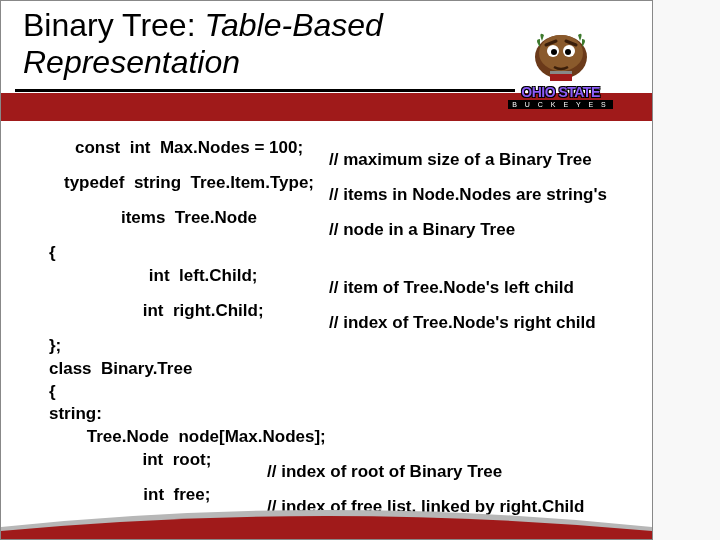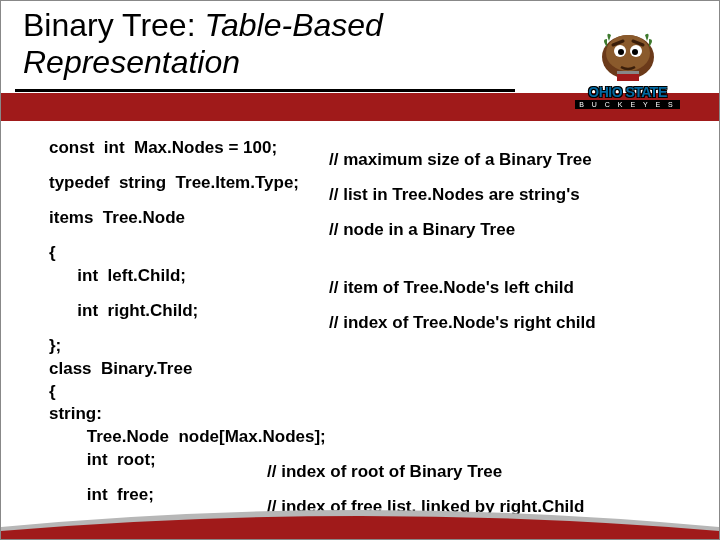--- a/index.html
+++ b/index.html
@@ -5,21 +5,21 @@
   * { margin: 0; padding: 0; box-sizing: border-box; }
   body {
     width: 720px;
     height: 540px;
     background: #f8f8f8;
     font-family: Arial, Helvetica, sans-serif;
     position: relative;
     overflow: hidden;
   }
   .slide {
-    width: 720px;
+    width: 653px;
     height: 540px;
     background: #ffffff;
     border: 1px solid #888;
     position: relative;
   }
   .header {
     position: relative;
     width: 100%;
     height: 110px;
   }
@@ -65,21 +65,21 @@
     width: 70px;
     height: 58px;
     position: relative;
   }
   .logo-head svg { width: 100%; height: 100%; }
   .logo-text {
     font-family: 'Arial Black', Arial, sans-serif;
     font-weight: 900;
     font-size: 14px;
     letter-spacing: -0.5px;
-    color: #0369a1;
+    color: #8b5cf6;
     line-height: 1;
     margin-top: 2px;
     text-shadow: 1px 1px 0 #000, -1px -1px 0 #000, 1px -1px 0 #000, -1px 1px 0 #000;
   }
   .logo-sub {
     font-family: Arial, sans-serif;
     font-size: 7px;
     letter-spacing: 3px;
     color: #fff;
     background: #000;
@@ -90,21 +90,21 @@
     position: absolute;
     left: 48px;
     top: 136px;
     width: 640px;
     font-family: Arial, sans-serif;
     font-size: 17px;
     font-weight: bold;
     line-height: 1.35;
     color: #000;
   }
-  .code-row { white-space: pre; display: flex; }
+  .code-row { white-space: pre; display: flex; text-align: center; }
   .code-left { display: inline-block; }
   .code-right { display: inline-block; margin-top: 12px; }
   .bottom-curve {
     position: absolute;
     left: 0;
     bottom: 0;
     width: 100%;
     height: 40px;
   }
   .bottom-curve svg { width: 100%; height: 100%; display: block; }
@@ -138,21 +138,21 @@
           <rect x="24" y="46" width="22" height="3" fill="#888"></rect>
         </svg>
       </div>
       <div class="logo-text">OHIO STATE</div>
       <div class="logo-sub">B U C K E Y E S</div>
     </div>
   </div>
 
   <div class="content">
     <div class="code-row"><span class="code-left" style="width:280px">const  int  Max.Nodes = 100;</span><span class="code-right">// maximum size of a Binary Tree</span></div>
-    <div class="code-row"><span class="code-left" style="width:280px">typedef  string  Tree.Item.Type;</span><span class="code-right">// list in Tree.Nodes are string's</span></div>
+    <div class="code-row"><span class="code-left" style="width:280px">typedef  string  Tree.Item.Type;</span><span class="code-right">// items in Node.Nodes are string's</span></div>
     <div class="code-row"><span class="code-left" style="width:280px">items  Tree.Node</span><span class="code-right">// node in a Binary Tree</span></div>
     <div class="code-row"><span>{</span></div>
     <div class="code-row"><span class="code-left" style="width:280px">      int  left.Child;</span><span class="code-right">// item of Tree.Node's left child</span></div>
     <div class="code-row"><span class="code-left" style="width:280px">      int  right.Child;</span><span class="code-right">// index of Tree.Node's right child</span></div>
     <div class="code-row"><span>};</span></div>
     <div class="code-row"><span>class  Binary.Tree</span></div>
     <div class="code-row"><span>{</span></div>
     <div class="code-row"><span>string:</span></div>
     <div class="code-row"><span>        Tree.Node  node[Max.Nodes];</span></div>
     <div class="code-row"><span class="code-left" style="width:218px">        int  root;</span><span class="code-right">// index of root of Binary Tree</span></div>

